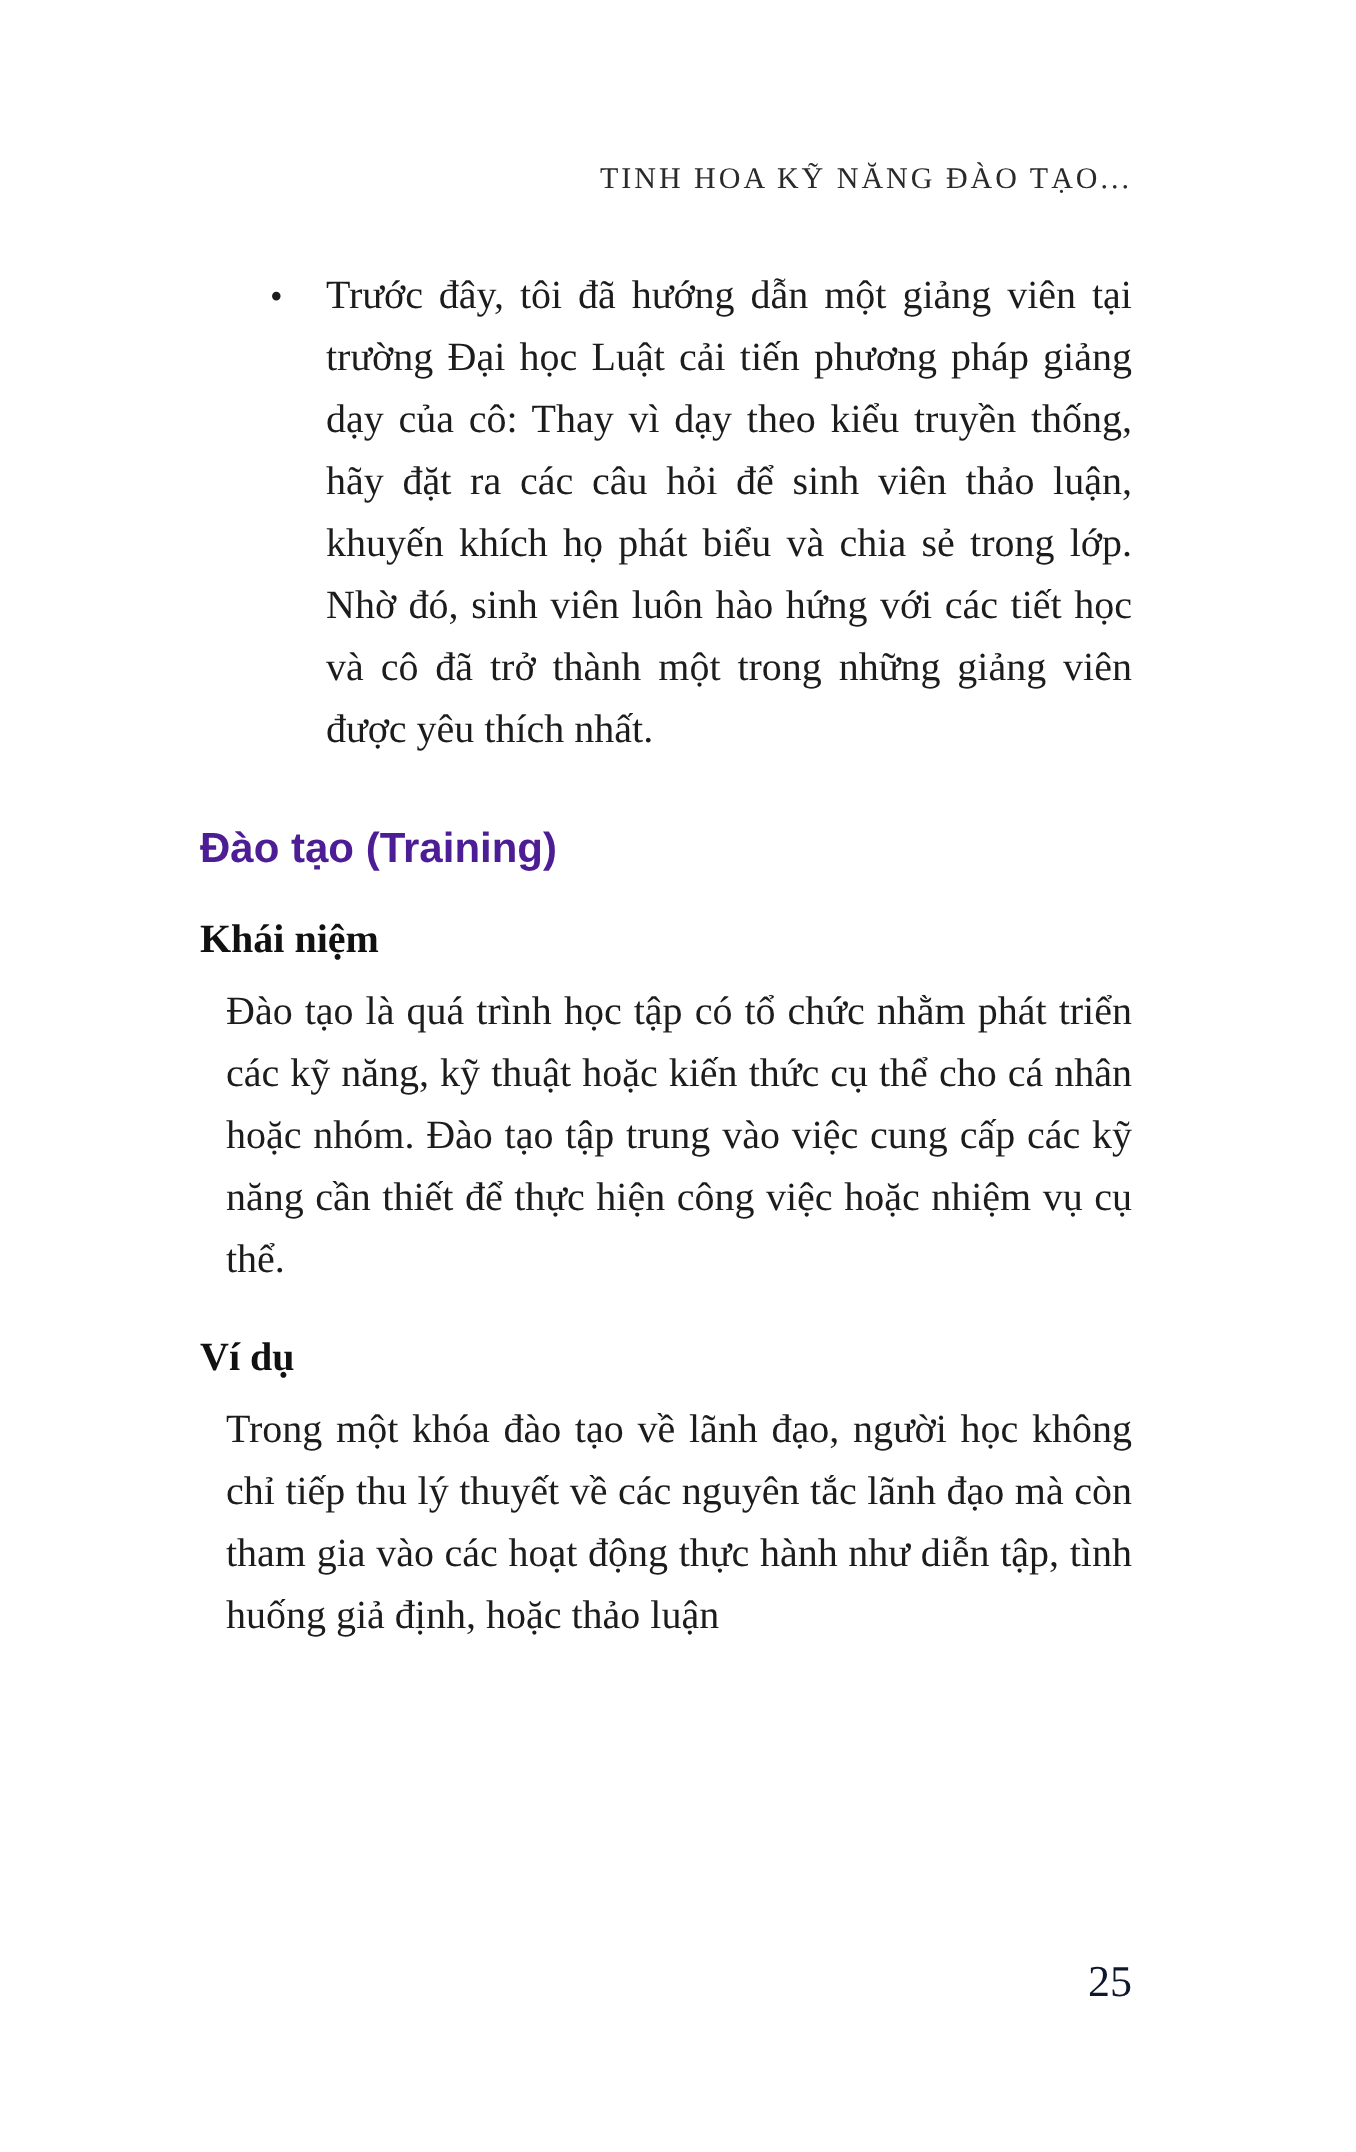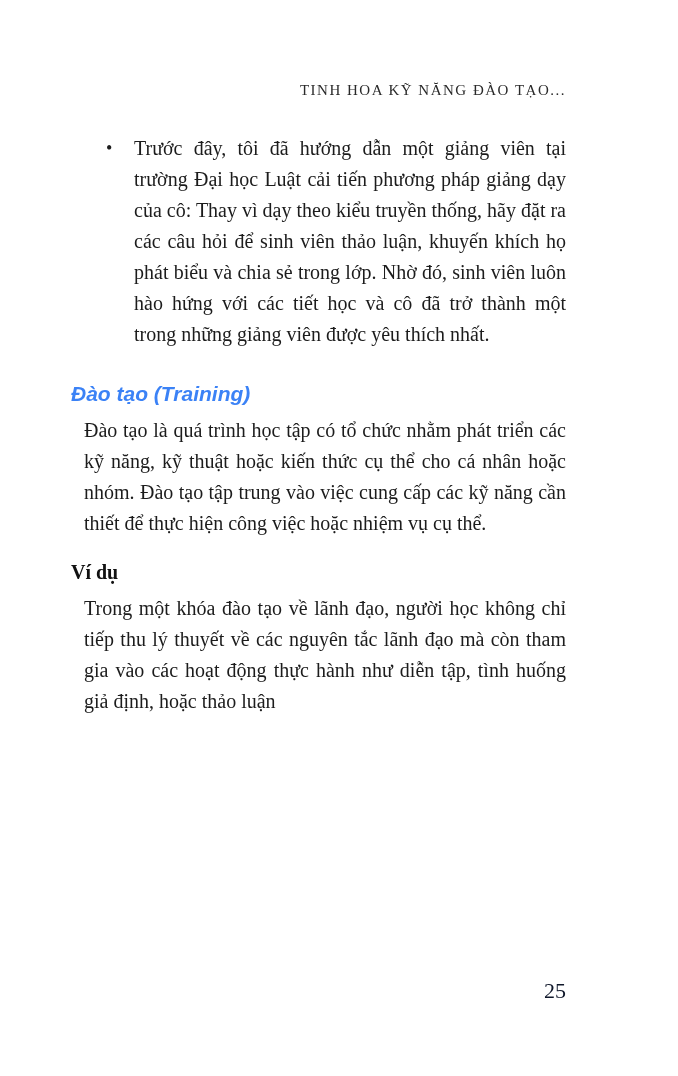--- a/index.html
+++ b/index.html
@@ -6,21 +6,21 @@
     margin: 0;
     padding: 0;
     background: #ffffff;
   }
   .page {
     position: relative;
     width: 678px;
     height: 1076px;
     background: #ffffff;
     box-sizing: border-box;
-    padding: 82px 112px 0 71px;
+    padding: 82px 112px 0 100px;
     font-family: "Liberation Serif", "DejaVu Serif", serif;
     color: #1c1c1c;
     overflow: hidden;
   }
   .running-head {
     text-align: right;
     font-size: 15px;
     letter-spacing: 1.5px;
     color: #2a2a2a;
     margin: 0 0 34px 0;
@@ -44,22 +44,21 @@
     position: absolute;
     left: -28px;
     top: 0;
     font-size: 18px;
   }
   .section-heading {
     font-family: "Liberation Sans", "DejaVu Sans", sans-serif;
     font-weight: 700;
     font-size: 21px;
     margin: 32px 0 0 0;
-    color: #3b82f6;
-    font-style: italic;
+    color: #4c1d95;
   }
   .sub-heading {
     font-weight: 700;
     font-size: 20px;
     margin: 22px 0 0 0;
     color: #111111;
   }
   .paragraph {
     margin: 9px 0 0 13px;
   }
@@ -80,20 +79,21 @@
 
   <div class="bullet-list body-text">
     <div class="bullet-item">
       <span class="bullet-marker">•</span>
       <span>Trước đây, tôi đã hướng dẫn một giảng viên tại trường Đại học Luật cải tiến phương pháp giảng dạy của cô: Thay vì dạy theo kiểu truyền thống, hãy đặt ra các câu hỏi để sinh viên thảo luận, khuyến khích họ phát biểu và chia sẻ trong lớp. Nhờ đó, sinh viên luôn hào hứng với các tiết học và cô đã trở thành một trong những giảng viên được yêu thích nhất.</span>
     </div>
   </div>
 
   <h2 class="section-heading">Đào tạo (Training)</h2>
 
+  <h3 class="sub-heading">Khái niệm</h3>
 
   <p class="paragraph body-text">Đào tạo là quá trình học tập có tổ chức nhằm phát triển các kỹ năng, kỹ thuật hoặc kiến thức cụ thể cho cá nhân hoặc nhóm. Đào tạo tập trung vào việc cung cấp các kỹ năng cần thiết để thực hiện công việc hoặc nhiệm vụ cụ thể.</p>
 
   <h3 class="sub-heading">Ví dụ</h3>
 
   <p class="paragraph body-text">Trong một khóa đào tạo về lãnh đạo, người học không chỉ tiếp thu lý thuyết về các nguyên tắc lãnh đạo mà còn tham gia vào các hoạt động thực hành như diễn tập, tình huống giả định, hoặc thảo luận</p>
 
   <div class="page-number">25</div>
 
 </div>

